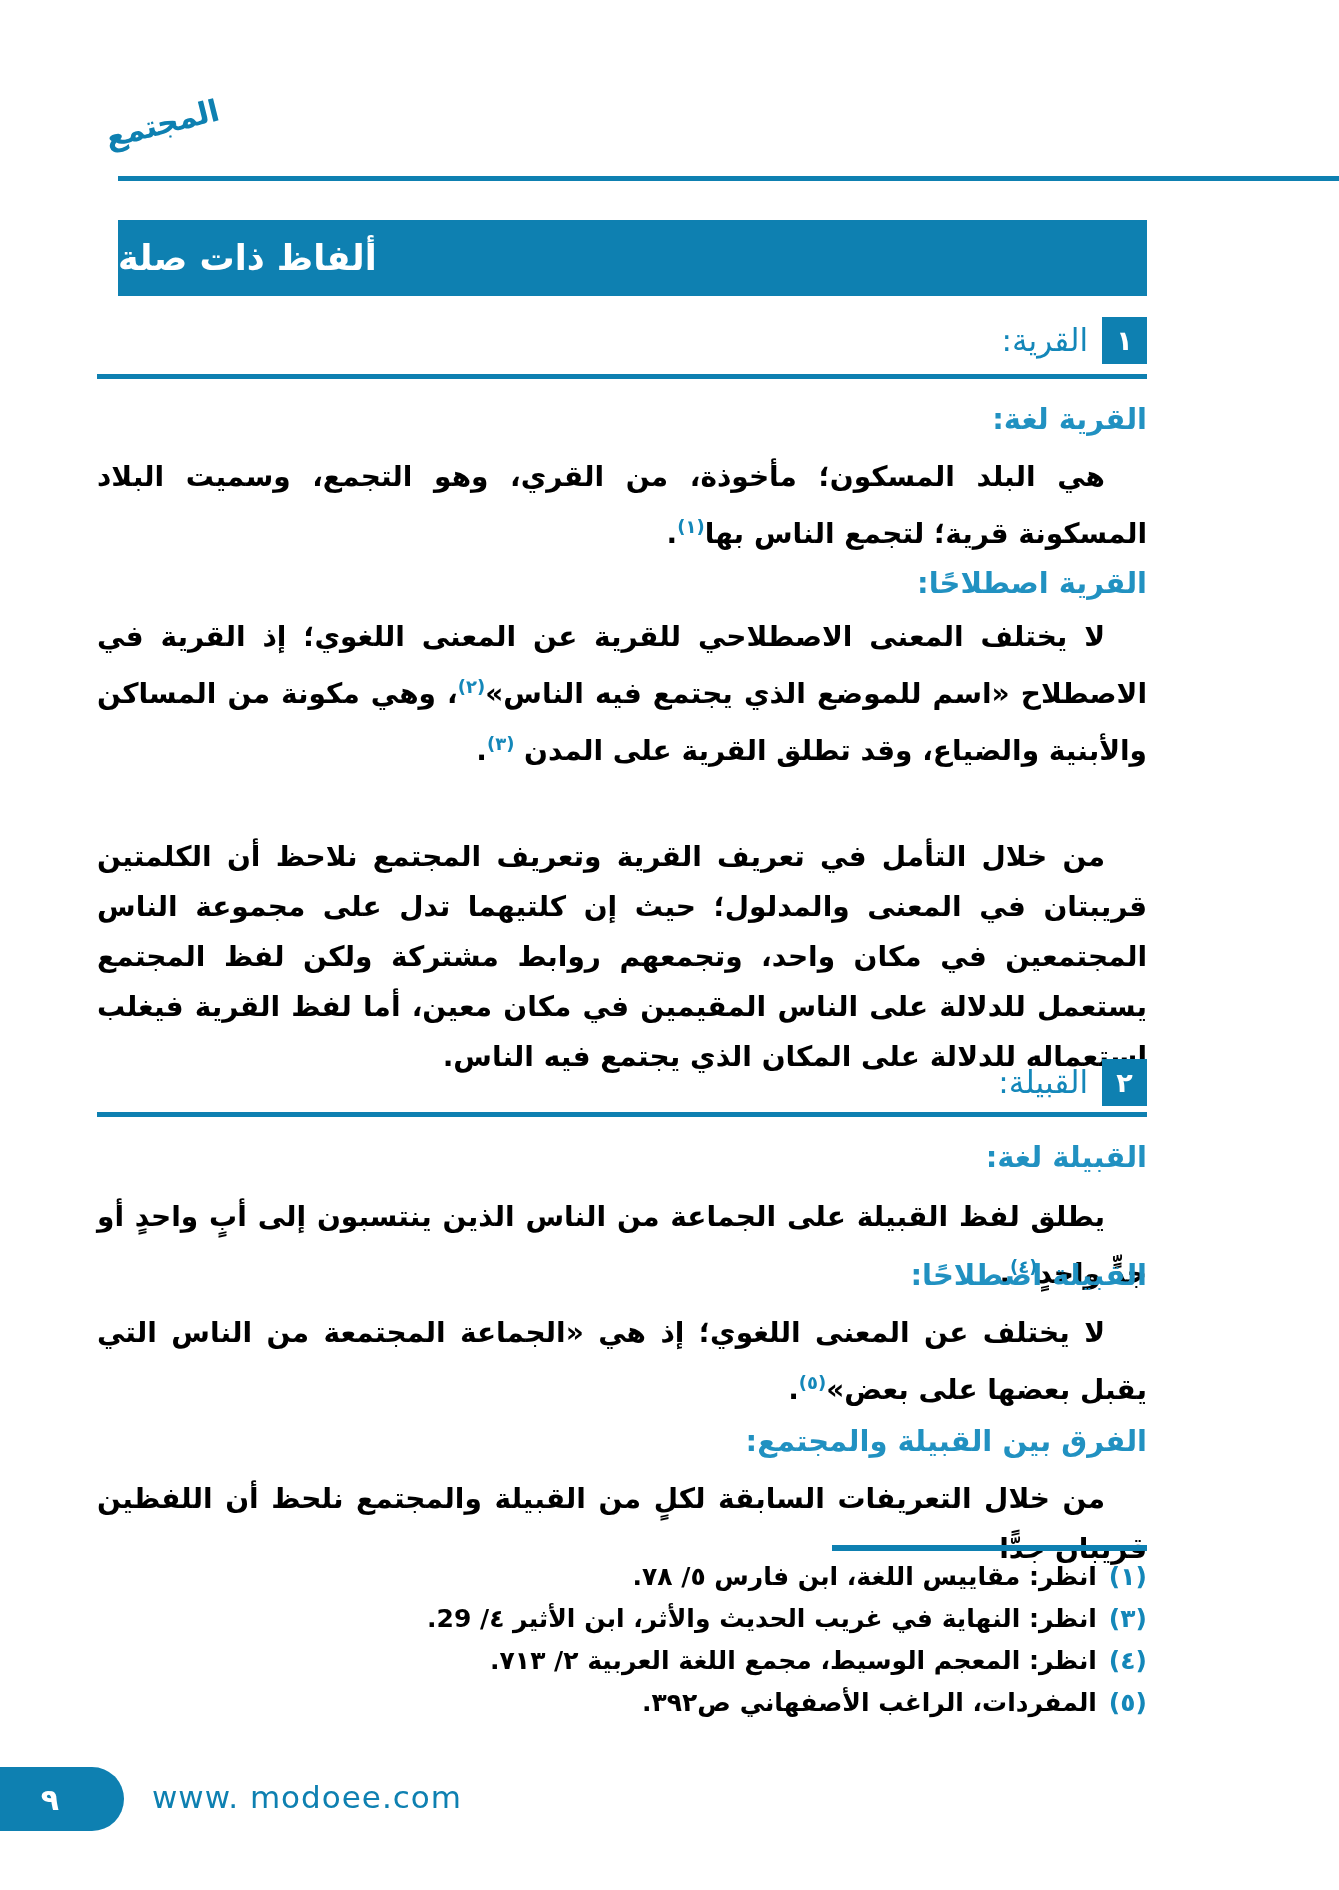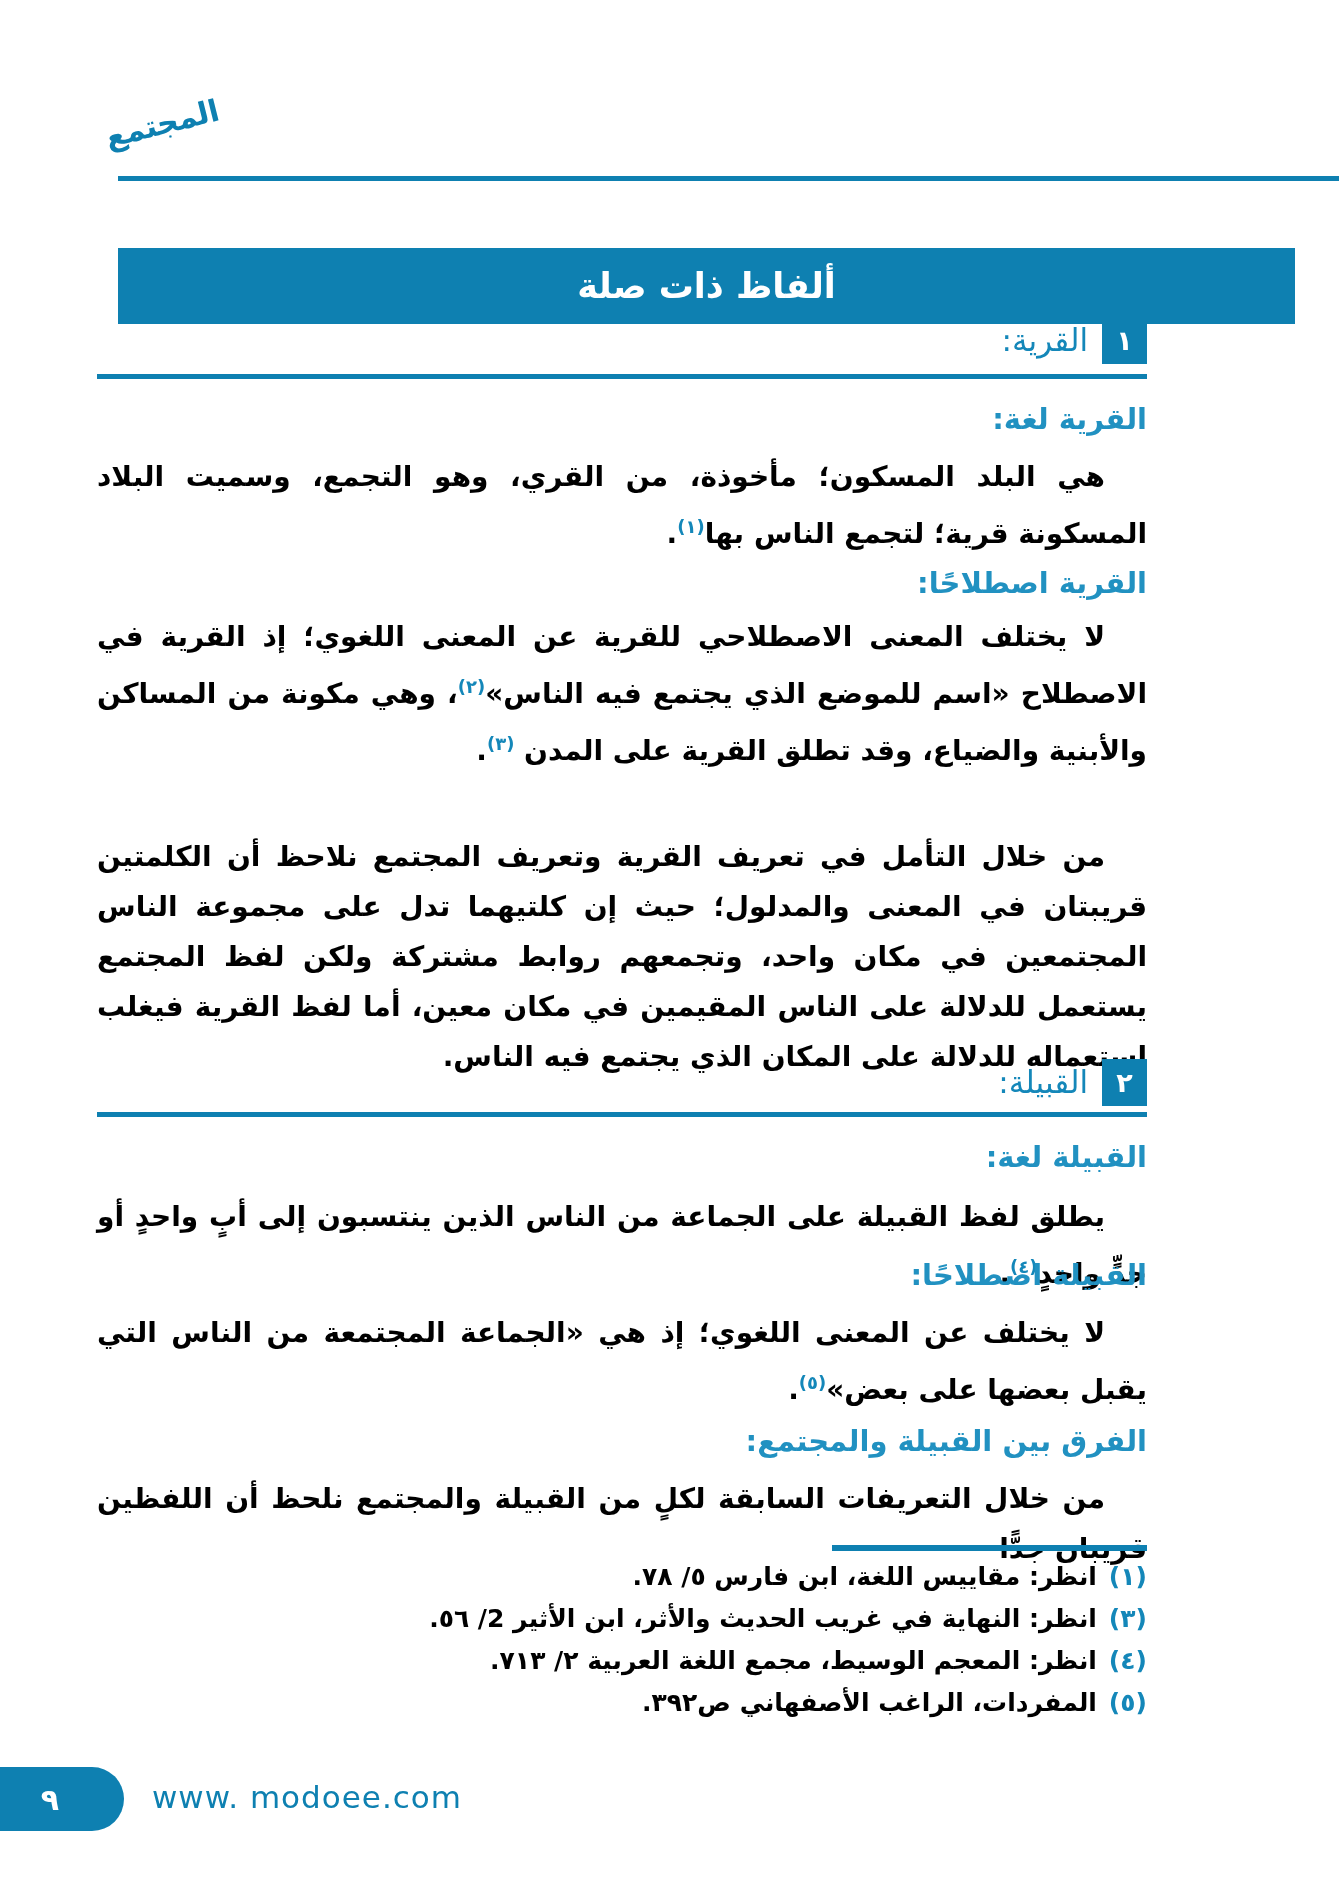--- a/index.html
+++ b/index.html
@@ -8,22 +8,22 @@
     --subheading:#2191c1;
     --body-text:#000000;
     --title-text:#ffffff;
   }
   html,body{margin:0;padding:0;background:#ffffff;}
   .page{position:relative;width:1339px;height:1890px;background:#ffffff;overflow:hidden;
         font-family:"DejaVu Sans",sans-serif;}
   .logo{position:absolute;left:104px;top:106px;color:var(--accent);font-size:30px;
         font-weight:bold;transform:rotate(-14deg);direction:rtl;}
   .top-rule{position:absolute;left:118px;top:176px;width:1221px;height:5px;background:var(--accent);}
-  .title-bar{position:absolute;left:118px;top:248px;width:1177px;height:76px;background:var(--accent);
-        display:flex;align-items:center;justify-content:center;}
+  .title-bar{position:absolute;left:118px;top:220px;width:1029px;height:76px;background:var(--accent);
+        display:flex;align-items:center;justify-content:flex-start;}
   .title-text{color:var(--title-text);font-size:35px;font-weight:bold;direction:rtl;}
   .sec-row{position:absolute;right:192px;display:flex;direction:rtl;align-items:center;gap:14px;height:48px;}
   .badge{width:45px;height:47px;background:var(--accent);color:#ffffff;display:flex;align-items:center;
         justify-content:center;font-size:27px;font-weight:bold;flex:0 0 auto;}
   .sec-title{color:var(--section-title);font-size:31px;font-weight:normal;}
   .sec-rule{position:absolute;left:97px;width:1050px;height:5px;background:var(--accent);}
   .sub{position:absolute;right:192px;color:var(--subheading);font-size:29px;font-weight:bold;direction:rtl;}
   .para{position:absolute;left:97px;width:1050px;margin:0;direction:rtl;text-align:justify;
         text-indent:42px;font-size:28px;line-height:50px;font-weight:bold;color:var(--body-text);}
   .ref{color:var(--section-title);font-size:18px;font-weight:bold;}
@@ -78,21 +78,21 @@
 
   <div class="sub" style="top:1258px">القبيلة اصطلاحًا:</div>
   <p class="para" style="top:1308px"><span>لا يختلف عن المعنى اللغوي؛ إذ هي «الجماعة المجتمعة من الناس التي يقبل بعضها على بعض»</span><sup class="ref">(٥)</sup><span>.</span></p>
 
   <div class="sub" style="top:1424px">الفرق بين القبيلة والمجتمع:</div>
   <p class="para" style="top:1474px"><span>من خلال التعريفات السابقة لكلٍ من القبيلة والمجتمع نلحظ أن اللفظين قريبان جدًّا</span></p>
 
   <div class="fn-rule"></div>
   <div class="footnotes">
     <div class="fn"><span class="fn-num">(١)</span><span>انظر: مقاييس اللغة، ابن فارس ٥/ ٧٨.</span></div>
-    <div class="fn"><span class="fn-num">(٣)</span><span>انظر: النهاية في غريب الحديث والأثر، ابن الأثير 2/ ٥٦.</span></div>
+    <div class="fn"><span class="fn-num">(٣)</span><span>انظر: النهاية في غريب الحديث والأثر، ابن الأثير ٤/ 29.</span></div>
     <div class="fn"><span class="fn-num">(٤)</span><span>انظر: المعجم الوسيط، مجمع اللغة العربية ٢/ ٧١٣.</span></div>
     <div class="fn"><span class="fn-num">(٥)</span><span>المفردات، الراغب الأصفهاني ص٣٩٢.</span></div>
   </div>
 
   <div class="page-tab">
     <span>٩</span>
   </div>
   <div class="website">www. modoee.com</div>
 
 </div>

